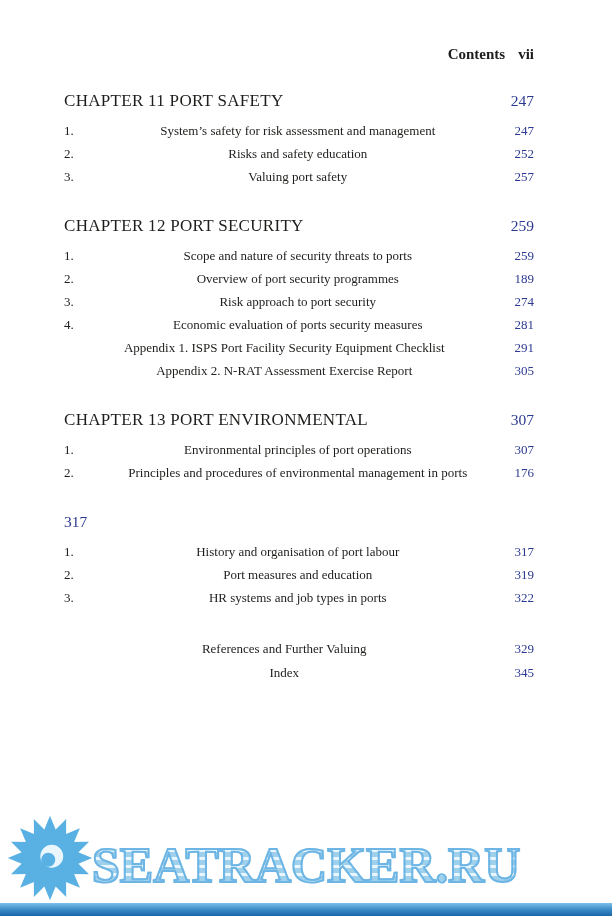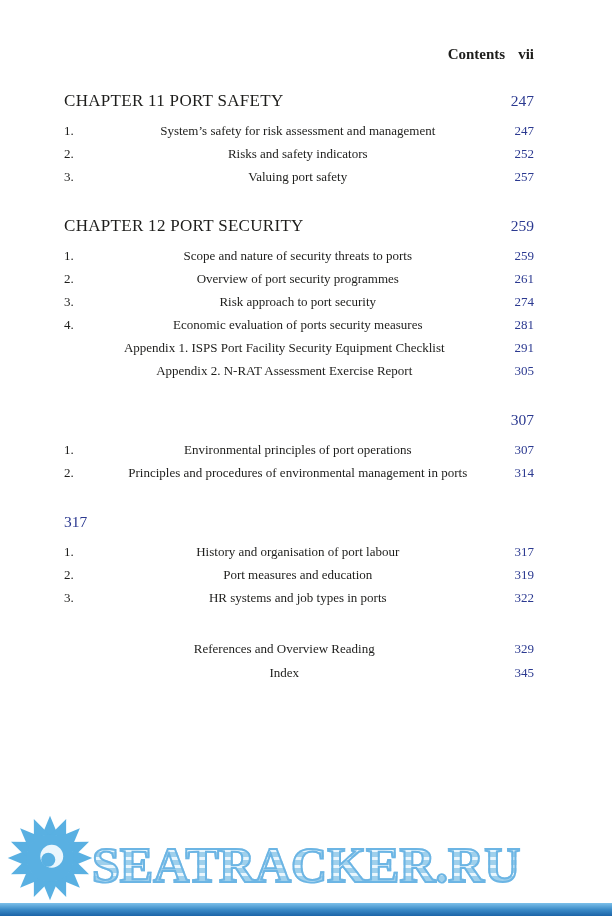--- a/index.html
+++ b/index.html
@@ -87,21 +87,21 @@
       <span class="chapter-page">247</span>
     </div>
     <div class="toc-items">
       <div class="toc-item">
         <span class="item-num">1.</span>
         <span class="item-label">System’s safety for risk assessment and management</span>
         <span class="item-page">247</span>
       </div>
       <div class="toc-item">
         <span class="item-num">2.</span>
-        <span class="item-label">Risks and safety indicators</span>
+        <span class="item-label">Risks and safety education</span>
         <span class="item-page">252</span>
       </div>
       <div class="toc-item">
         <span class="item-num">3.</span>
         <span class="item-label">Valuing port safety</span>
         <span class="item-page">257</span>
       </div>
     </div>
   </section>
 
@@ -115,21 +115,21 @@
     </div>
     <div class="toc-items">
       <div class="toc-item">
         <span class="item-num">1.</span>
         <span class="item-label">Scope and nature of security threats to ports</span>
         <span class="item-page">259</span>
       </div>
       <div class="toc-item">
         <span class="item-num">2.</span>
         <span class="item-label">Overview of port security programmes</span>
-        <span class="item-page">261</span>
+        <span class="item-page">189</span>
       </div>
       <div class="toc-item">
         <span class="item-num">3.</span>
         <span class="item-label">Risk approach to port security</span>
         <span class="item-page">274</span>
       </div>
       <div class="toc-item">
         <span class="item-num">4.</span>
         <span class="item-label">Economic evaluation of ports security measures</span>
         <span class="item-page">281</span>
@@ -141,33 +141,34 @@
       <div class="toc-item appendix">
         <span class="item-label">Appendix 2. N-RAT Assessment Exercise Report</span>
         <span class="item-page">305</span>
       </div>
     </div>
   </section>
 
   <section class="chapter">
     <div class="chapter-heading">
       <div class="chapter-title">
+        <span class="t-line">CHAPTER 13 PORT ENVIRONMENTAL</span>
       </div>
       <span class="chapter-page">307</span>
     </div>
     <div class="toc-items">
       <div class="toc-item">
         <span class="item-num">1.</span>
         <span class="item-label">Environmental principles of port operations</span>
         <span class="item-page">307</span>
       </div>
       <div class="toc-item">
         <span class="item-num">2.</span>
         <span class="item-label">Principles and procedures of environmental management in ports</span>
-        <span class="item-page">314</span>
+        <span class="item-page">176</span>
       </div>
     </div>
   </section>
 
   <section class="chapter">
     <div class="chapter-heading">
       <span class="chapter-page">317</span>
     </div>
     <div class="toc-items">
       <div class="toc-item">
@@ -183,21 +184,21 @@
       <div class="toc-item">
         <span class="item-num">3.</span>
         <span class="item-label">HR systems and job types in ports</span>
         <span class="item-page">322</span>
       </div>
     </div>
   </section>
 
   <div class="footer-links">
     <div class="toc-item appendix">
-      <span class="item-label">References and Overview Reading</span>
+      <span class="item-label">References and Further Valuing</span>
       <span class="item-page">329</span>
     </div>
     <div class="toc-item appendix">
       <span class="item-label">Index</span>
       <span class="item-page">345</span>
     </div>
   </div>
 
 </div>
 

